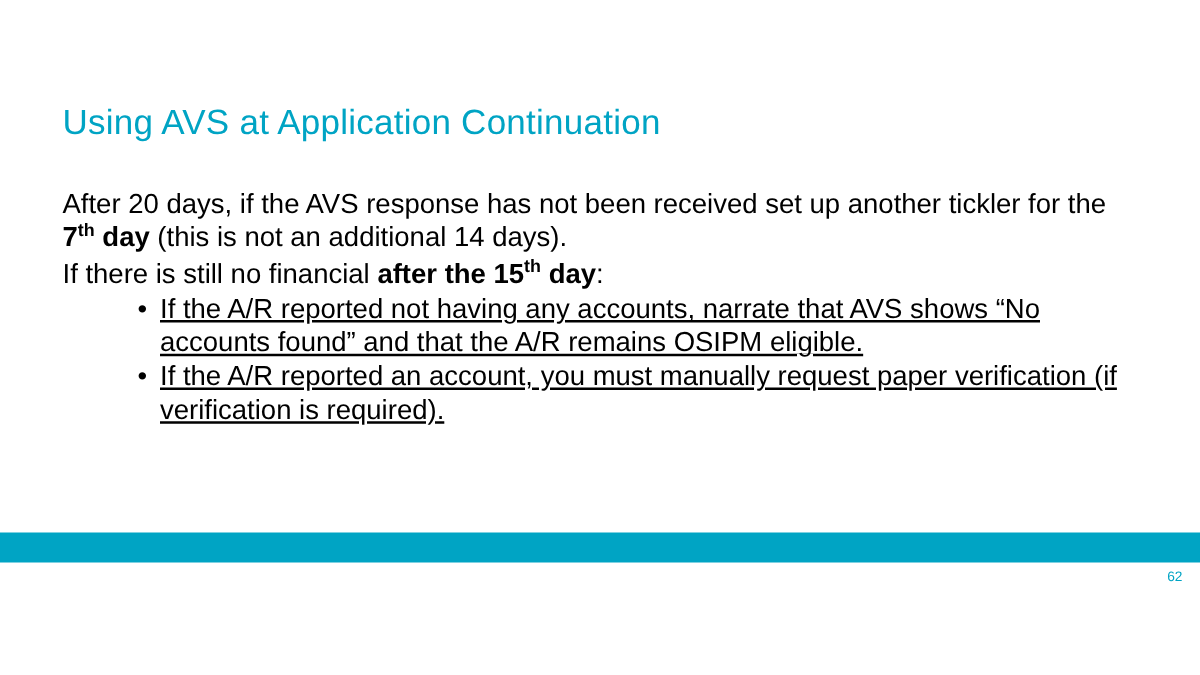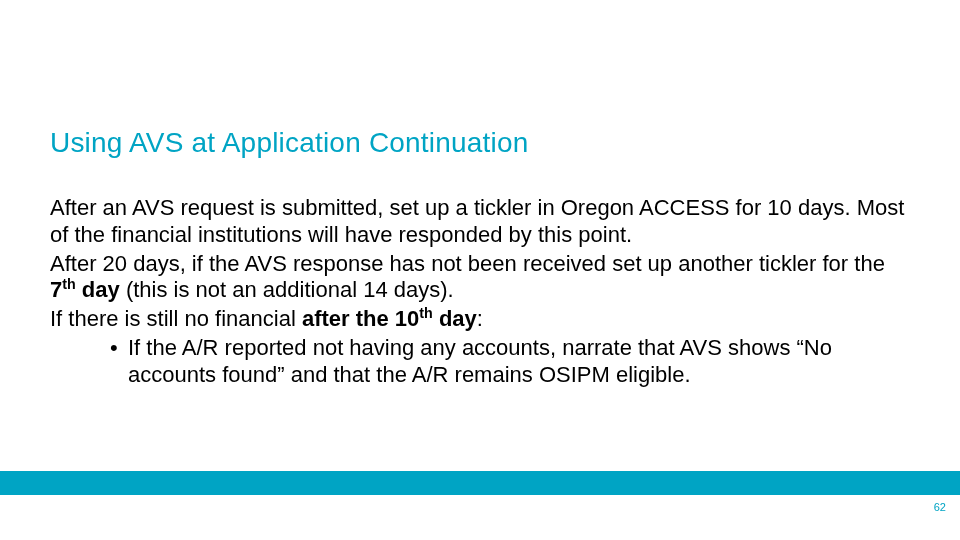--- a/index.html
+++ b/index.html
@@ -10,21 +10,20 @@
     background: #ffffff;
     font-family: Arial, Helvetica, sans-serif;
     color: #000000;
     overflow: hidden;
   }
   .slide {
     position: relative;
     width: 960px;
     height: 472px;
     box-sizing: border-box;
-    margin-top: 45px;
   }
   .title {
     position: absolute;
     left: 50px;
     top: 82px;
     font-size: 28px;
     font-weight: 400;
     letter-spacing: 0.2px;
   }
   .body {
@@ -35,20 +34,21 @@
     font-size: 22px;
     line-height: 1.22;
   }
   .body p {
     margin: 0 0 2px 0;
   }
   .bullets {
     margin: 0;
     padding-left: 60px;
     list-style: none;
+    text-decoration: underline;
   }
   .bullets li {
     position: relative;
     margin: 0;
     padding-left: 18px;
   }
   .bullets li::before {
     content: "•";
     position: absolute;
     left: 0;
@@ -74,32 +74,32 @@
   }
 </style>
 </head>
 <body>
 
 <div class="slide">
 
   <div class="title" style="color:#00A4C4">Using AVS at Application Continuation</div>
 
   <div class="body">
-    <p>After an AVS request is submitted, set up a tickler in Oregon ACCESS for 10 days. Most of the financial institutions will have responded by this point.</p>
 
     <p>
       <span>After 20 days, if the AVS response has not been received set up another tickler for the </span><b><span>7</span><sup>th</sup><span> day</span></b><span> (this is not an additional 14 days).</span>
     </p>
 
     <p>
-      <span>If there is still no financial </span><b><span>after the 10</span><sup>th</sup><span> day</span></b><span>:</span>
+      <span>If there is still no financial </span><b><span>after the 15</span><sup>th</sup><span> day</span></b><span>:</span>
     </p>
 
     <ul class="bullets">
       <li>If the A/R reported not having any accounts, narrate that AVS shows “No accounts found” and that the A/R remains OSIPM eligible.</li>
+      <li>If the A/R reported an account, you must manually request paper verification (if verification is required).</li>
     </ul>
   </div>
 
   <div class="footer-bar" style="background:#00A4C4"></div>
 
   <div class="page-number" style="color:#00A4C4">62</div>
 
 </div>
 
 </body></html>

